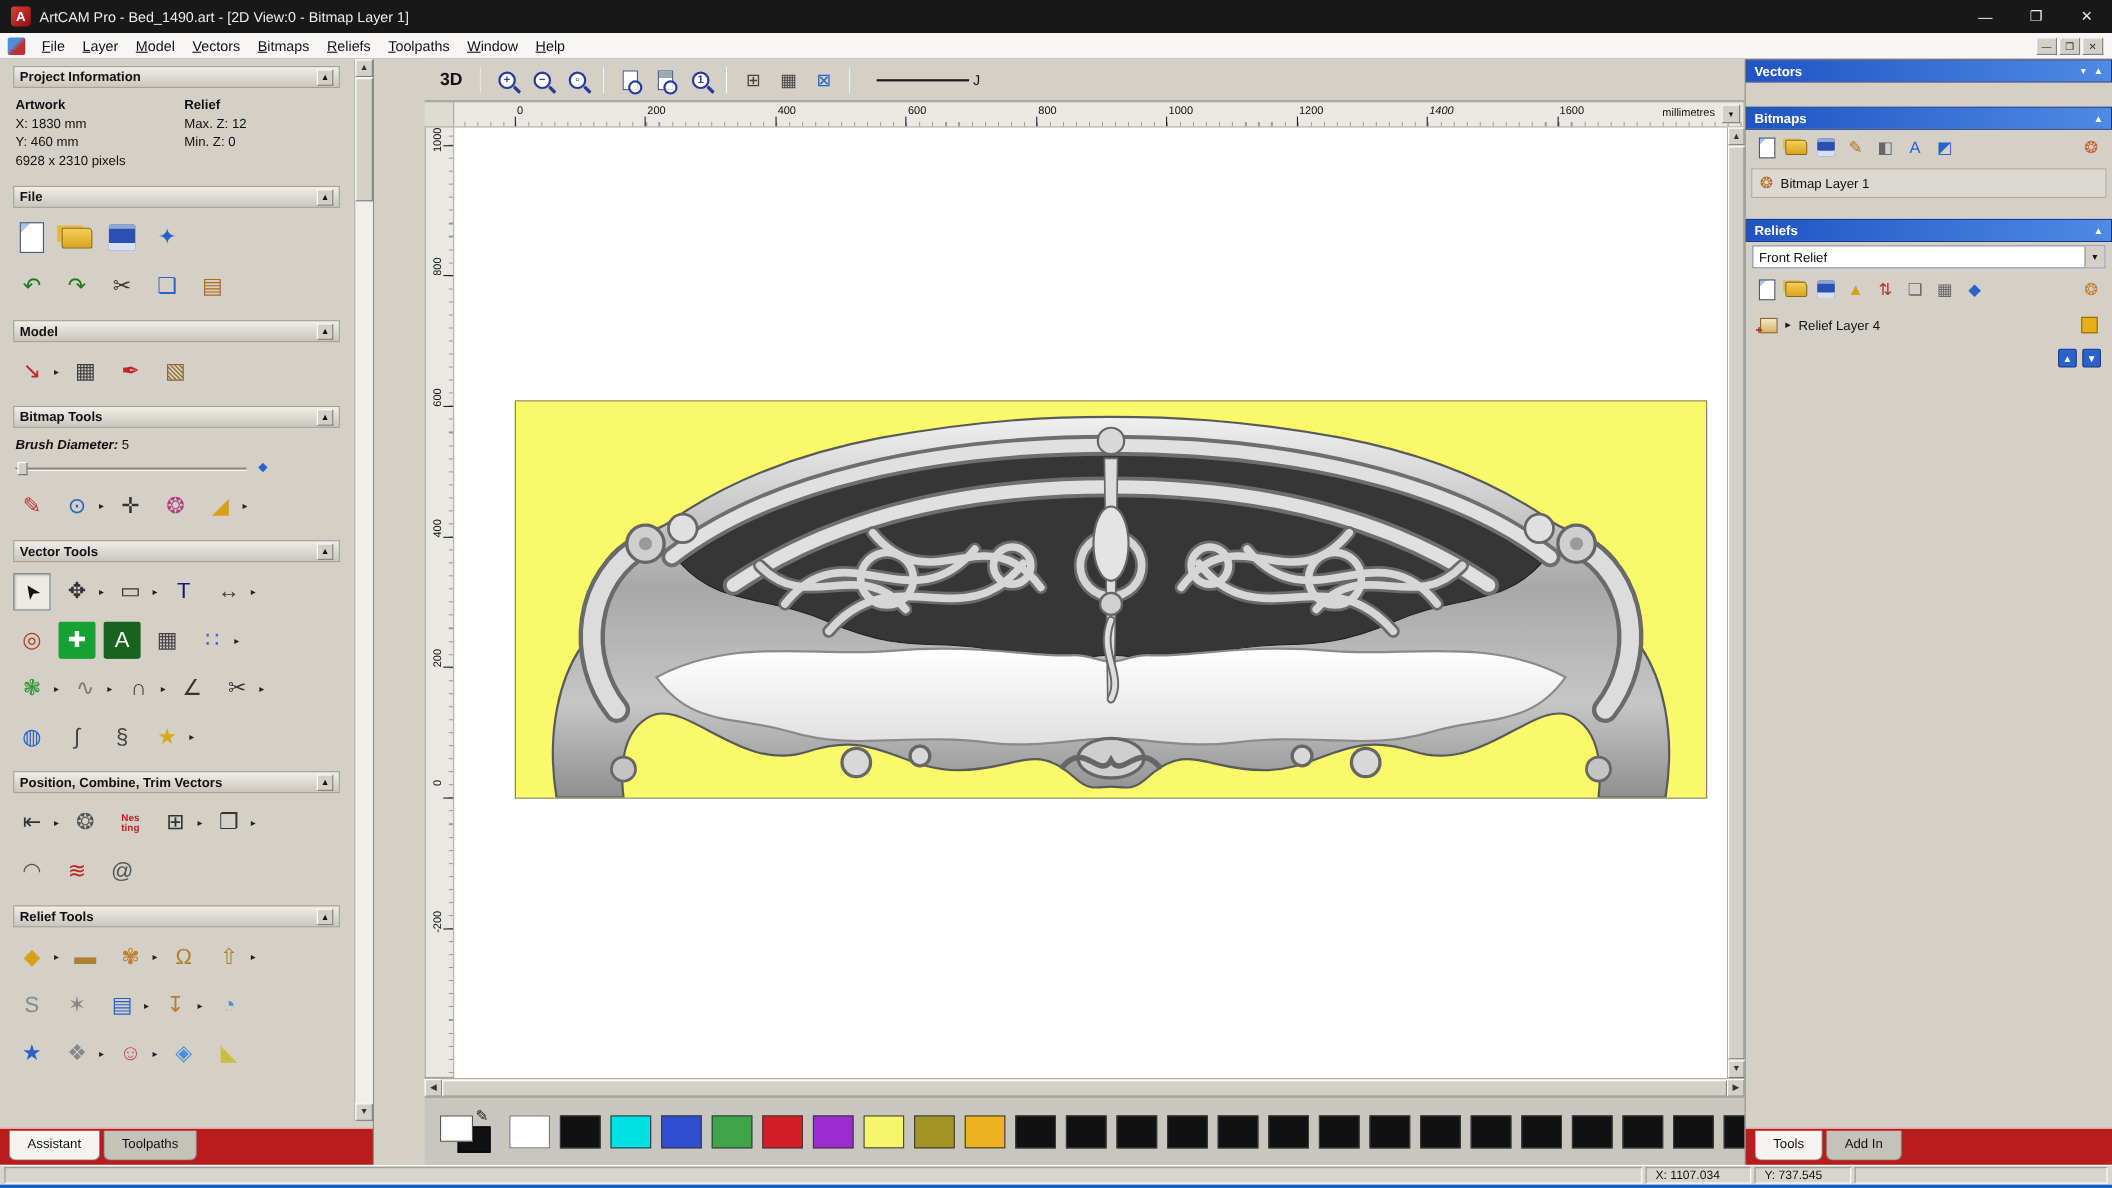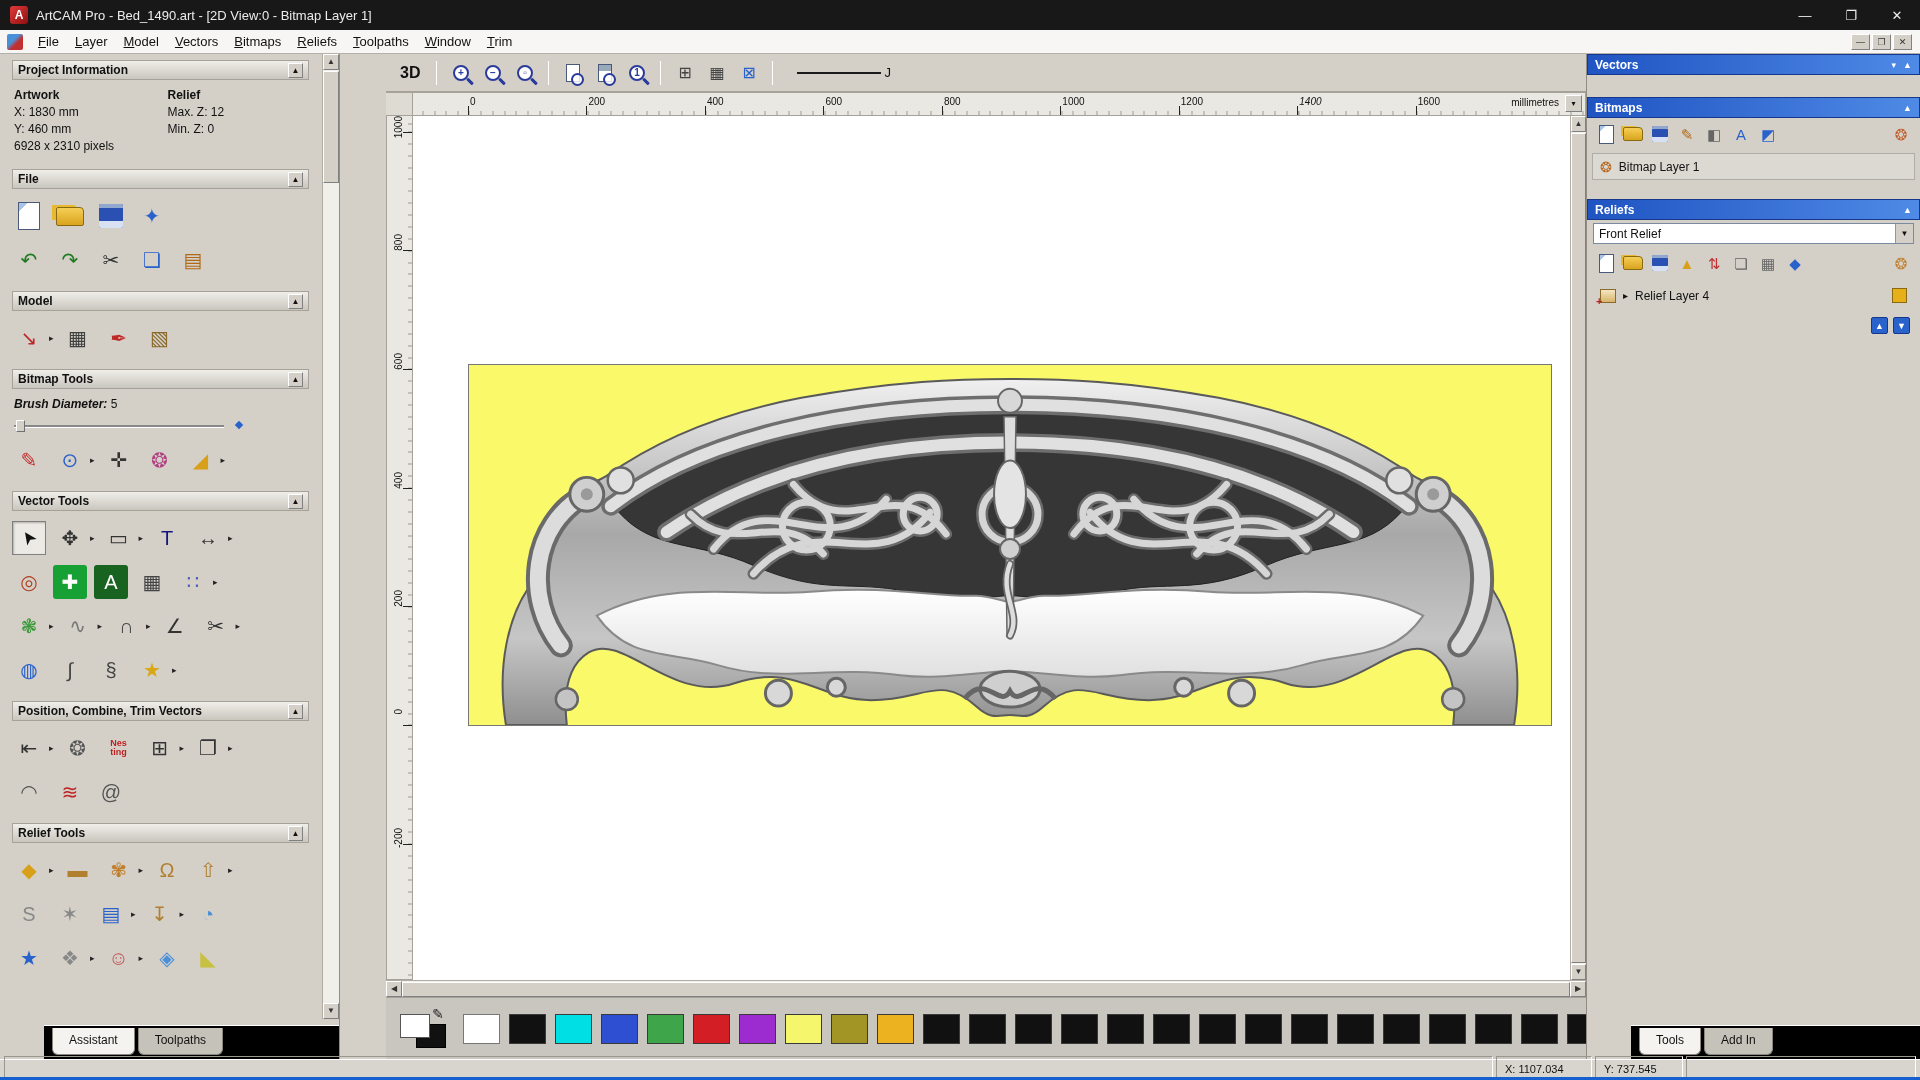--- a/index.html
+++ b/index.html
@@ -47,21 +47,21 @@
   .bd-track{position:absolute;left:0;right:26px;top:6px;height:2px;background:#888;box-shadow:0 1px 0 #fff;}
   .bd-handle{position:absolute;left:2px;top:1px;width:9px;height:12px;background:#d4d0c8;border:1px solid;border-color:#fff #707070 #707070 #fff;}
   .bd-dot{position:absolute;right:8px;top:3px;width:6px;height:6px;background:#2a62cc;transform:rotate(45deg);}
   .lp-sb{position:absolute;top:0;right:0;width:17px;bottom:40px;background:#f1efe9;border-left:1px solid #b0aca4;}
   .sc-btn{width:16px;height:16px;line-height:14px;text-align:center;font-size:8px;background:#d4d0c8;border:1px solid;border-color:#fff #808080 #808080 #fff;color:#333;flex:none;}
   .lp-sb .sc-btn{position:absolute;left:0;}
   .lp-sb .up{top:0;}
   .lp-sb .down{bottom:0;}
   .lp-sb .sc-thumb{position:absolute;left:0;top:17px;width:16px;height:112px;}
   .sc-thumb{background:#d4d0c8;border:1px solid;border-color:#fff #808080 #808080 #fff;}
-  .lp-tabs,.rp-tabs{height:34px;display:flex;align-items:flex-start;gap:3px;padding:2px 8px;background:#000000;border-top:1px solid #fff;margin-top:auto;margin-left:44px;}
+  .lp-tabs,.rp-tabs{height:34px;display:flex;align-items:flex-start;gap:3px;padding:2px 8px;background:#b91c1c;border-top:1px solid #fff;margin-top:auto;}
   .tab{padding:5px 16px 7px;background:#c5c2ba;border:1px solid #8a867e;border-top:none;border-radius:0 0 6px 6px;font-size:12px;}
   .tab.active{background:#f5f3ef;}
 
   
   .center{flex:1;display:flex;flex-direction:column;min-width:0;padding-left:46px;}
   .c-toolbar{height:38px;background:#d4d0c8;border-bottom:1px solid #a6a29a;display:flex;align-items:center;padding:0 8px;gap:5px;flex:none;}
   .tb3d{font-weight:bold;font-size:16px;padding:2px 6px;}
   .tsep{width:1px;height:24px;background:#9a968e;border-right:1px solid #fff;margin:0 5px;}
   .titem{width:27px;height:27px;display:flex;align-items:center;justify-content:center;}
   .mag{position:relative;width:16px;height:16px;border:2px solid #2a3a9a;border-radius:50%;display:flex;align-items:center;justify-content:center;font-size:10px;font-weight:bold;color:#2a3a9a;background:#fff;}
@@ -127,21 +127,21 @@
   .rl-ic{position:relative;width:16px;height:14px;background:linear-gradient(#f4e6c2,#d8b46a);border:1px solid #8a6a2a;flex:none;}
   .rl-ic i{position:absolute;left:-5px;bottom:-5px;color:#c02020;font-weight:bold;font-style:normal;font-size:11px;line-height:1;}
   .rl-right{margin-left:auto;width:15px;height:15px;background:#e8b018;border:1px solid #8a6a10;flex:none;}
   .combo{margin:3px 6px;height:21px;background:#fff;border:1px solid #7a8aa0;display:flex;align-items:center;padding-left:5px;font-size:12px;flex:none;}
   .combo-btn{margin-left:auto;width:18px;height:100%;background:#d4d0c8;border-left:1px solid #9a968e;font-size:8px;display:flex;align-items:center;justify-content:center;}
   .rp-arrows{display:flex;justify-content:flex-end;gap:5px;padding:5px 10px;flex:none;}
   .rp-arrow{width:17px;height:17px;background:#2a62cc;color:#fff;font-size:9px;display:flex;align-items:center;justify-content:center;border-radius:2px;border:1px solid #16388c;}
 
   
   .statusbar{position:absolute;left:0;right:0;bottom:0;height:21px;background:#d8d5ce;border-top:1px solid #fff;display:flex;align-items:center;gap:3px;padding:1px 4px 4px;}
-  .st-cell{height:25px;border:1px solid;border-color:#9a968e #fff #fff #9a968e;padding:0 8px;font-size:11px;display:flex;align-items:center;white-space:nowrap;}
+  .st-cell{height:15px;border:1px solid;border-color:#9a968e #fff #fff #9a968e;padding:0 8px;font-size:11px;display:flex;align-items:center;white-space:nowrap;}
   .st-main{flex:1;}
   .bottom-strip{position:absolute;left:0;right:0;bottom:0;height:3px;background:#1560d0;}
 </style>
 </head>
 <body>
 
 <div id="app">
 
   <div class="titlebar">
     <div class="tb-icon">A</div>
@@ -157,21 +157,21 @@
     <div class="mb-sys"></div>
     <div style="display:flex;">
         <span class="mb-item">File</span>
         <span class="mb-item">Layer</span>
         <span class="mb-item">Model</span>
         <span class="mb-item">Vectors</span>
         <span class="mb-item">Bitmaps</span>
         <span class="mb-item">Reliefs</span>
         <span class="mb-item">Toolpaths</span>
         <span class="mb-item">Window</span>
-        <span class="mb-item">Trim</span>
+        <span class="mb-item">Help</span>
       </div>
     <div class="mb-child">
       <div class="mb-cbtn">—</div>
       <div class="mb-cbtn">❐</div>
       <div class="mb-cbtn">✕</div>
     </div>
   </div>
 
   <div class="main">
 

